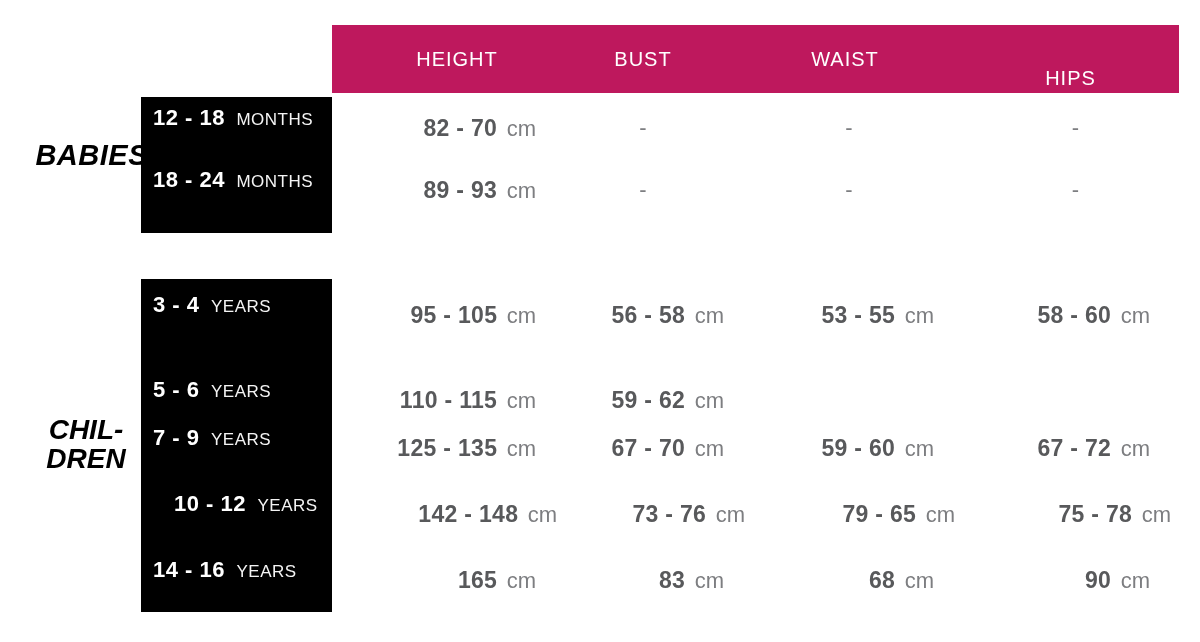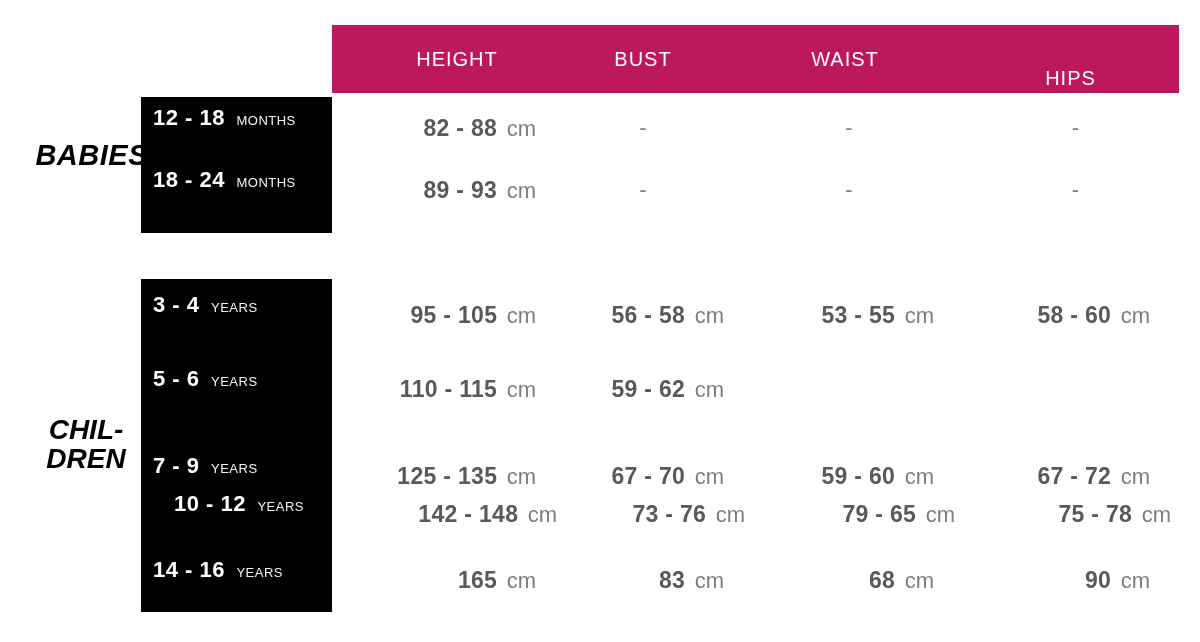--- a/index.html
+++ b/index.html
@@ -33,26 +33,26 @@
   .babies-label { left:16px; top:140px; width:132px; text-align:right; font-size:29px; line-height:30px; letter-spacing:0.5px; }
   .children-label { left:43px; top:415px; width:86px; text-align:center; font-size:28px; line-height:29px; }
 
   
   .row {
     position:absolute; left:141px; width:1038px; height:40px;
     display:grid; grid-template-columns:191px 214px 188px 210px 235px;
     align-items:center;
   }
   .r1 { top:108px; } .r2 { top:170px; }
-  .r3 { top:295px; } .r4 { top:369px; } .r5 { top:428px;margin-top:28px; }
+  .r3 { top:295px; } .r4 { top:380px; } .r5 { top:428px; }
   .r6 { top:494px;padding-left:21px; } .r7 { top:560px; }
 
   .agecell { color:#ffffff; padding-left:12px; transform:translateY(-10px); white-space:nowrap; }
   .age-num { font-size:22px; font-weight:bold; letter-spacing:0.5px; }
-  .age-unit { font-size:13px; font-weight:400; margin-left:7px; letter-spacing:0.5px; color:#f4f4f4; }
+  .age-unit { font-size:17px; font-weight:400; margin-left:7px; letter-spacing:0.5px; color:#f4f4f4; }
 
   .vcell { text-align:right; padding-right:10px; white-space:nowrap; }
   .vcell.c4 { padding-right:29px; }
   .val { font-size:23px; font-weight:bold; color:#58595b; letter-spacing:0.3px; }
   .unit { font-size:22px; font-weight:400; color:#7d7e81; margin-left:5px; }
 
   .dcell { text-align:center; color:#7d7e81; font-size:22px; }
   .d2 { transform:translateX(3px); }
   .d3 { transform:translateX(10px); }
   .d4 { transform:translateX(14px); }
@@ -77,21 +77,21 @@
     <div>CHIL-</div>
     <div>DREN</div>
   </div>
 
   <div class="row r1">
     <div class="agecell">
       <span class="age-num">12 - 18</span>
       <span class="age-unit">MONTHS</span>
     </div>
     <div class="vcell c1">
-      <span class="val">82 - 88</span>
+      <span class="val">82 - 70</span>
       <span class="unit">cm</span>
     </div>
     <div class="dcell d2">-</div>
     <div class="dcell d3">-</div>
     <div class="dcell d4">-</div>
   </div>
 
   <div class="row r2">
     <div class="agecell">
       <span class="age-num">18 - 24</span>

